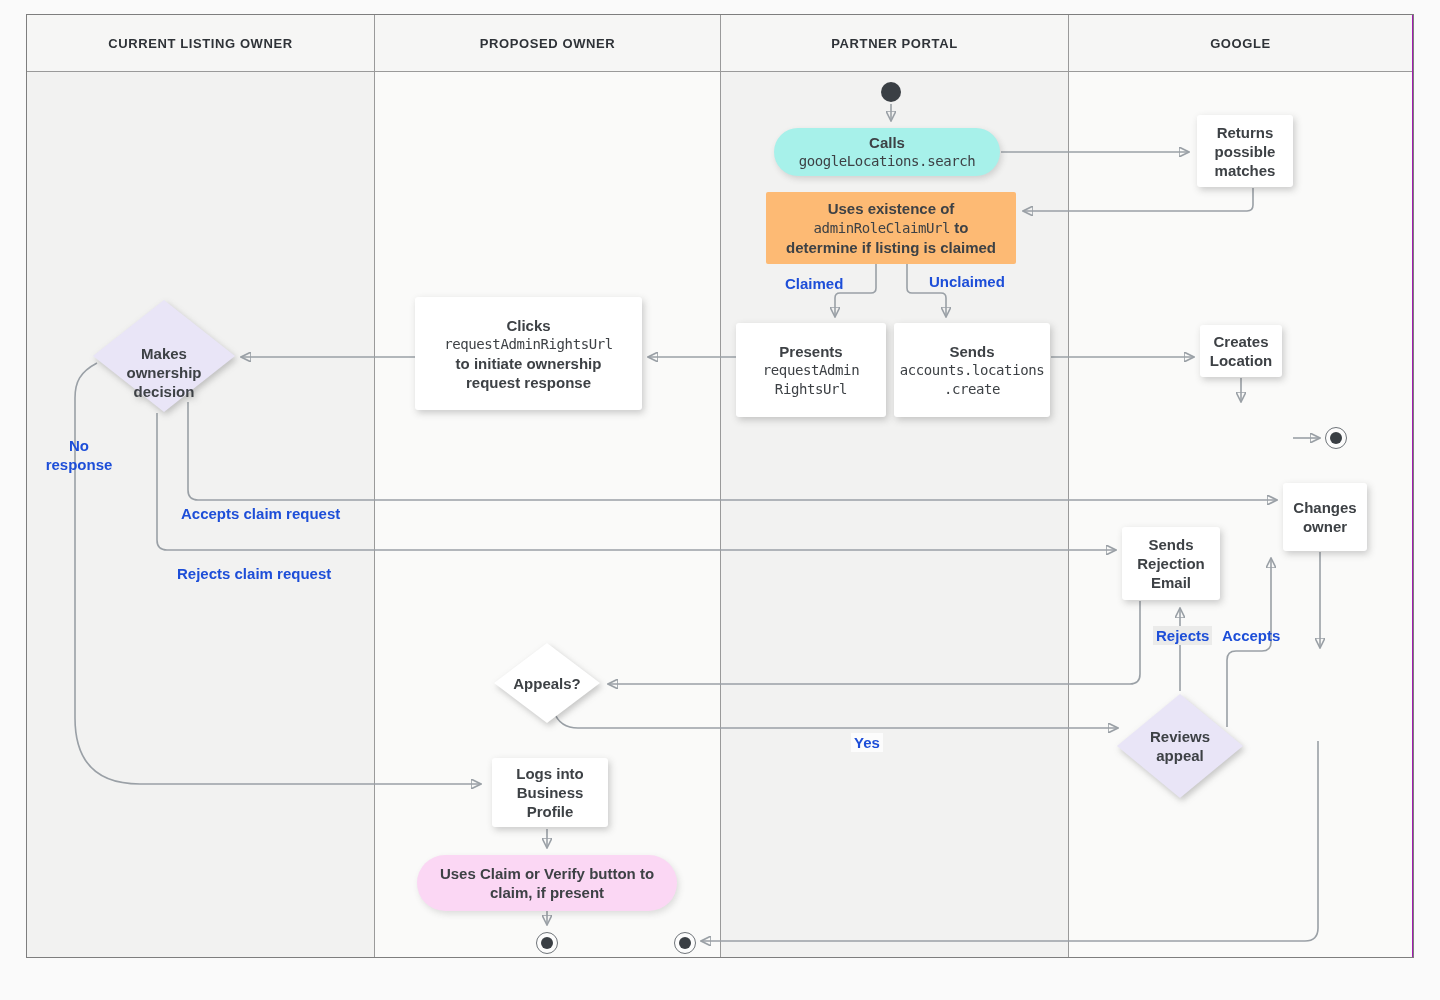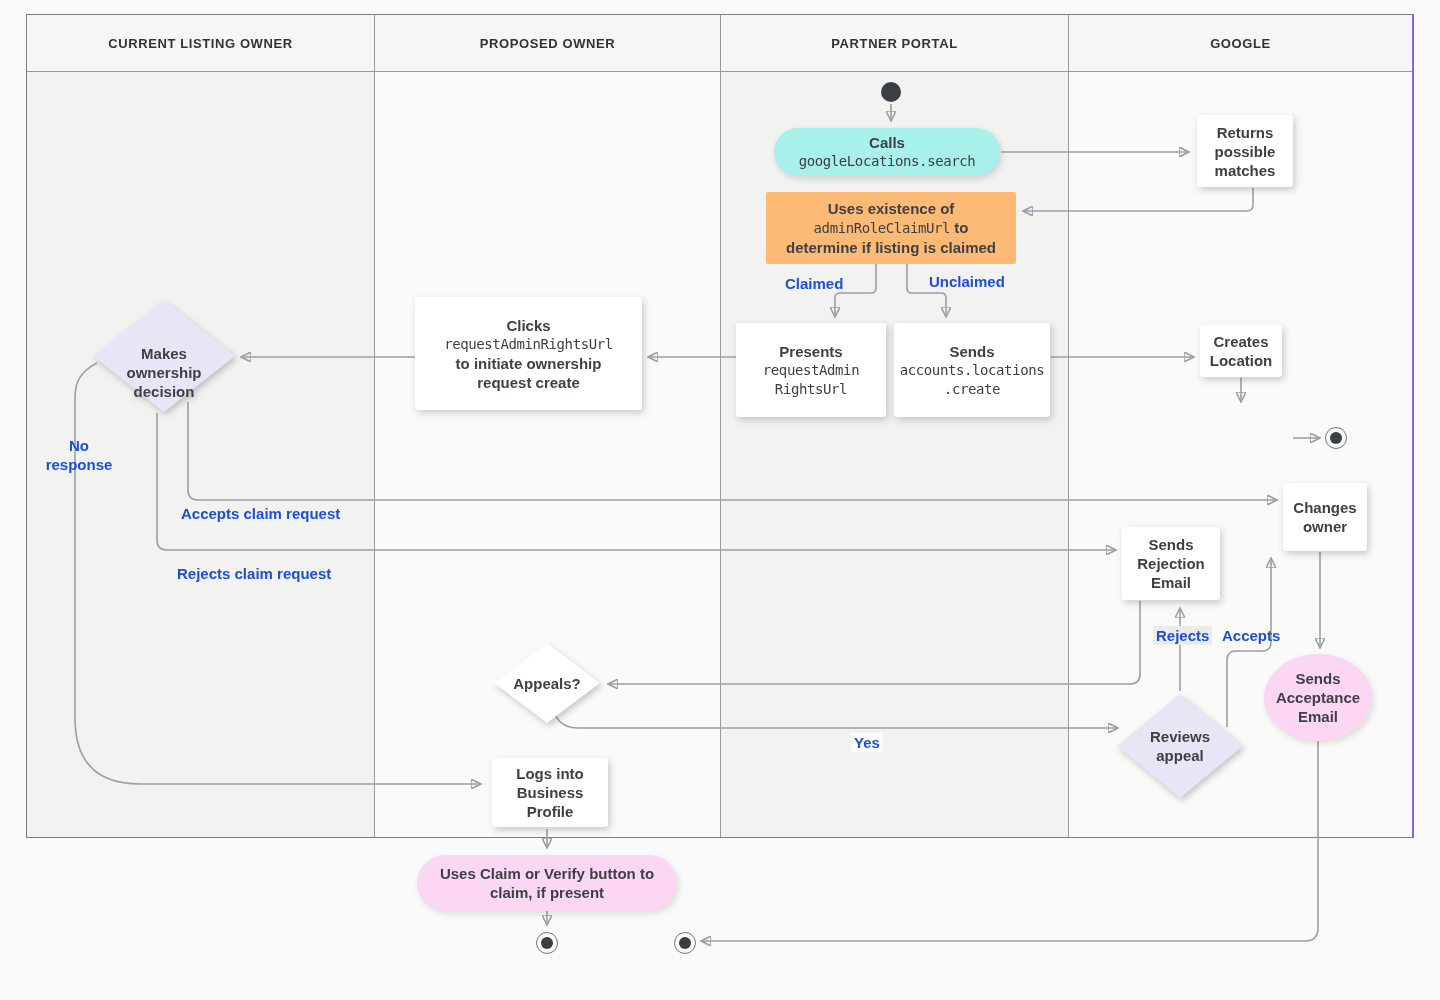--- a/index.html
+++ b/index.html
@@ -1,21 +1,21 @@
 <!DOCTYPE html>
 <html><head>
 <meta charset="utf-8">
 <style>
   html,body{margin:0;padding:0;}
   body{width:1440px;height:1000px;background:#fafafa;font-family:"Liberation Sans",sans-serif;}
   .canvas{position:relative;width:1440px;height:1000px;overflow:hidden;}
 
   
-  .frame{position:absolute;left:26px;top:14px;width:1388px;height:824px;
-         border:1.5px solid #7e7e7e;box-sizing:border-box;background:#8b5cf6;z-index:0;text-decoration:underline;}
+  .frame{position:absolute;left:26px;top:14px;width:1388px;height:944px;
+         border:1.5px solid #7e7e7e;box-sizing:border-box;background:#a21caf;z-index:0;text-decoration:underline;}
   .lane{position:absolute;top:0;bottom:0;box-sizing:border-box;border-right:1px solid #9a9a9a;}
   .lane:last-child{border-right:none;}
   .lane-header{position:absolute;left:0;right:0;top:0;height:57px;box-sizing:border-box;
                border-bottom:1px solid #9a9a9a;background:#f6f6f5;
                display:flex;align-items:center;justify-content:center;
                font-size:13px;font-weight:bold;letter-spacing:.6px;color:#2f3338;}
   .lane-body{position:absolute;left:0;right:0;top:57px;bottom:0;}
   .lane.dark .lane-body{background:#f2f2f1;}
   .lane.light .lane-body{background:#fafaf9;}
 
@@ -149,41 +149,38 @@
 
   <div class="node box" style="left:1200px;top:325px;width:82px;height:52px;">
     <span>Creates Location</span>
   </div>
 
 
   <div class="node box" style="left:415px;top:297px;width:227px;height:113px;">
     <span>Clicks</span>
     <span class="mono">requestAdminRightsUrl</span>
     <span>to initiate ownership</span>
-    <span>request create</span>
+    <span>request response</span>
   </div>
 
   <div class="diamond" style="left:93px;top:300px;width:142px;height:112px;">
     <div class="shape"></div>
     <div class="txt">
         <span style="width:100px;margin-top:32px;">Makes ownership decision</span>
       </div>
   </div>
 
   <div class="node box" style="left:1122px;top:527px;width:98px;height:73px;">
     <span style="width:80px;text-align:center;">Sends Rejection Email</span>
   </div>
 
   <div class="node box" style="left:1283px;top:483px;width:84px;height:68px;">
     <span style="width:70px;">Changes owner</span>
   </div>
 
-  <div class="node ellipse-pink" style="left:1264px;top:654px;width:108px;height:87px;">
-    <span style="width:92px;">Sends Acceptance Email</span>
-  </div>
 
   <div class="diamond" style="left:1117px;top:694px;width:126px;height:104px;">
     <div class="shape"></div>
     <div class="txt">
         <span style="width:70px;">Reviews appeal</span>
       </div>
   </div>
 
   <div class="diamond white" style="left:494px;top:643px;width:106px;height:80px;">
     <div class="shape"></div>

